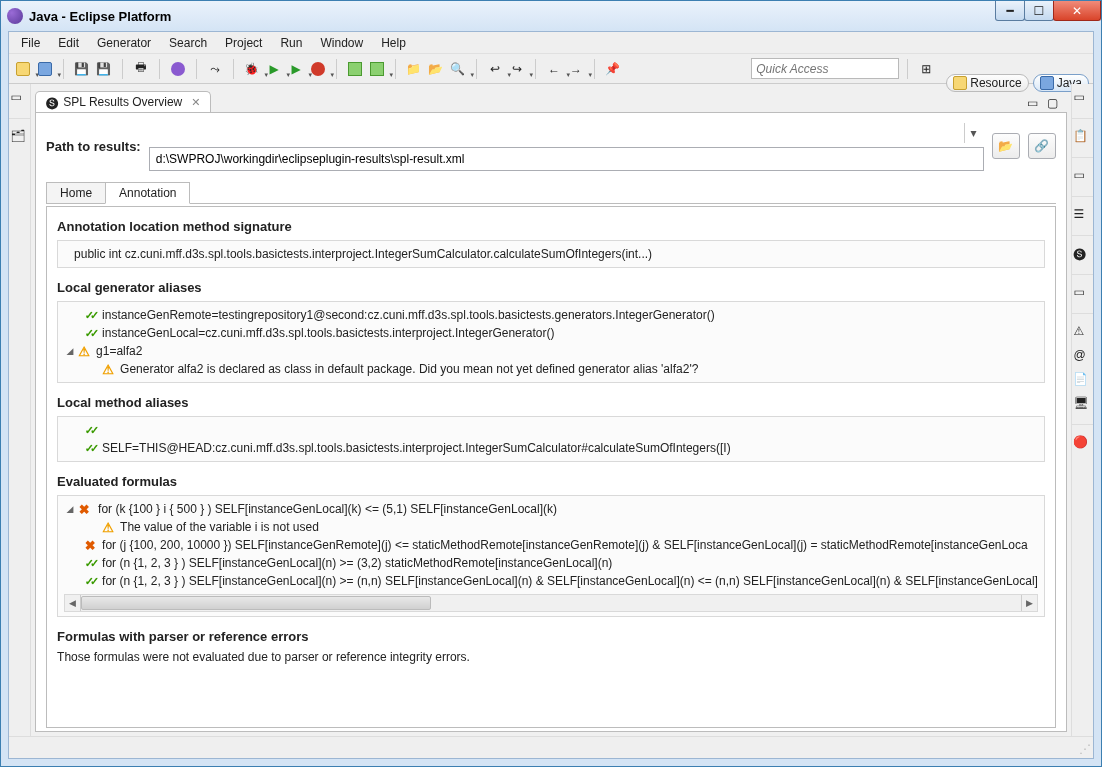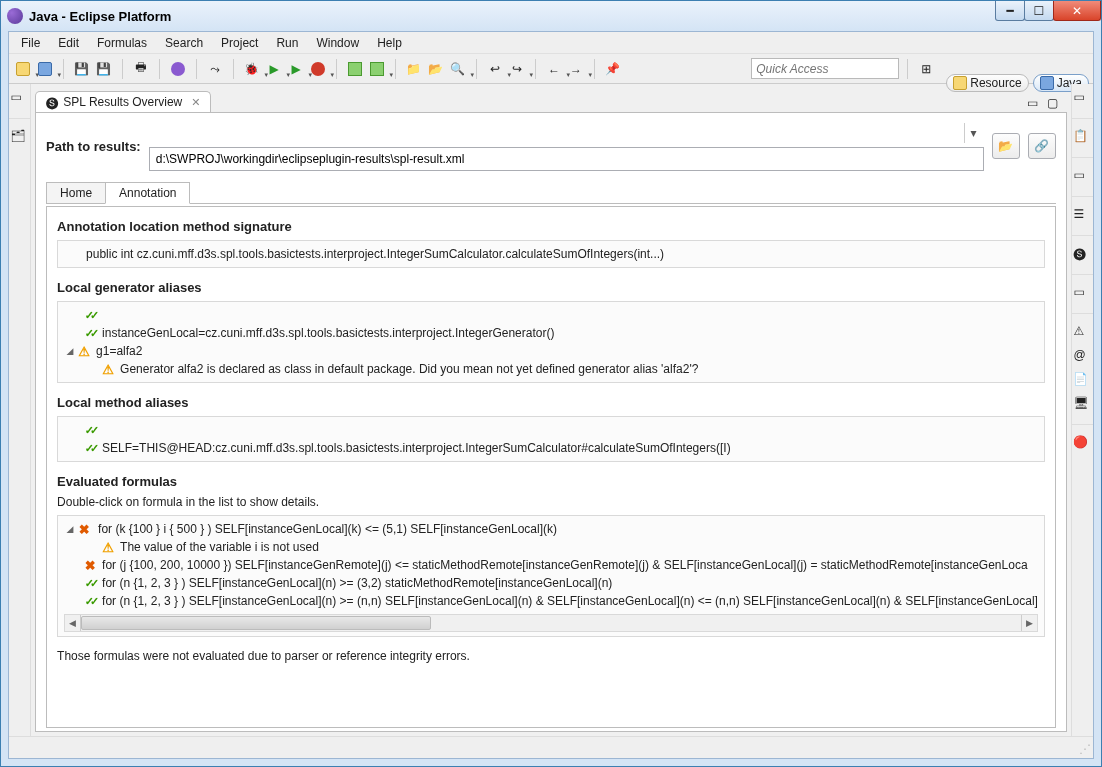--- a/index.html
+++ b/index.html
@@ -62,21 +62,21 @@
 .path-btn { width:28px; height:26px; border:1px solid #abadb3; border-radius:3px; background:linear-gradient(#fdfdfd,#ececec); display:flex; align-items:center; justify-content:center;}
 
 
 .subtabs { display:flex; border-bottom:1px solid #bcbcbc; margin-bottom:2px;}
 .subtab { border:1px solid #bcbcbc; padding:3px 13px; margin-right:-1px; background:#f4f4f4; position:relative; bottom:-1px;}
 .subtab.active { background:#fff; border-bottom:1px solid #fff;}
 
 
 .content { border:1px solid #bcbcbc; height: calc(100% - 80px); overflow-y:scroll; overflow-x:hidden; padding:8px 10px;}
 .sect-h { font-weight:bold; font-size:13px; margin:4px 0 6px 0;}
-.sig-box, .list-box { border:1px solid #d9d9d9; background:#fbfbfb; padding:6px 28px; margin-bottom:12px; font-size:12px;}
+.sig-box, .list-box { border:1px solid #d9d9d9; background:#fbfbfb; padding:6px 16px; margin-bottom:12px; font-size:12px;}
 .list-box { padding:4px 6px;}
 .plain { font-size:12px; margin-bottom:6px;}
 
 .tree-row { display:flex; align-items:center; padding:1px 0; font-size:12px; white-space:nowrap;}
 .indent1 { padding-left:18px;}
 .indent2 { padding-left:36px;}
 .twisty { width:12px; color:#666; font-size:9px; display:inline-block; text-align:center;}
 .ico { width:16px; height:16px; margin-right:4px; display:inline-flex; align-items:center; justify-content:center; font-weight:bold; font-size:11px;}
 .ico-ok { color:#3a9a00;}
 .ico-ok::before { content:"✓✓"; letter-spacing:-4px; }
@@ -118,21 +118,21 @@
           <span class="glyph">✕</span>
         </div>
     </div>
   </div>
 
   <div class="frame">
 
     <div class="menubar">
       <span>File</span>
       <span>Edit</span>
-      <span>Formulas</span>
+      <span>Generator</span>
       <span>Search</span>
       <span>Project</span>
       <span>Run</span>
       <span>Window</span>
       <span>Help</span>
     </div>
 
     <div class="toolbar">
       <div class="tb-btn tb-drop">
           <span class="mini-icon sq-yellow"></span>
@@ -234,20 +234,21 @@
           </div>
 
           <div class="content">
             <div class="sect-h">Annotation location method signature</div>
             <div class="sig-box">public int cz.cuni.mff.d3s.spl.tools.basictests.interproject.IntegerSumCalculator.calculateSumOfIntegers(int...)</div>
 
             <div class="sect-h">Local generator aliases</div>
             <div class="list-box">
               <div class="tree-row indent1">
                   <span class="ico ico-ok"></span>
+                  <span>instanceGenRemote=testingrepository1@second:cz.cuni.mff.d3s.spl.tools.basictests.generators.IntegerGenerator()</span>
                 </div>
               <div class="tree-row indent1">
                   <span class="ico ico-ok"></span>
                   <span>instanceGenLocal=cz.cuni.mff.d3s.spl.tools.basictests.interproject.IntegerGenerator()</span>
                 </div>
               <div class="tree-row">
                   <span class="twisty">◢</span>
                   <span class="ico ico-warn"></span>
                   <span>g1=alfa2</span>
                 </div>
@@ -262,21 +263,20 @@
               <div class="tree-row indent1">
                   <span class="ico ico-ok"></span>
                 </div>
               <div class="tree-row indent1">
                   <span class="ico ico-ok"></span>
                   <span>SELF=THIS@HEAD:cz.cuni.mff.d3s.spl.tools.basictests.interproject.IntegerSumCalculator#calculateSumOfIntegers([I)</span>
                 </div>
             </div>
 
             <div class="sect-h">Evaluated formulas</div>
-            <div class="plain">Double-click on formula in the list to show details.</div>
             <div class="list-box" style="overflow:hidden">
               <div class="tree-row">
                   <span class="twisty">◢</span>
                   <span class="ico ico-fail"></span>
                   <span class="selected" style="padding:0 2px">for (k {100 } i { 500 } ) SELF[instanceGenLocal](k) &lt;= (5,1) SELF[instanceGenLocal](k)</span>
                 </div>
               <div class="tree-row indent2">
                   <span class="ico ico-warn"></span>
                   <span>The value of the variable i is not used</span>
                 </div>
@@ -292,20 +292,21 @@
                   <span class="ico ico-ok"></span>
                   <span>for (n {1, 2, 3 } ) SELF[instanceGenLocal](n) &gt;= (n,n) SELF[instanceGenLocal](n) &amp; SELF[instanceGenLocal](n) &lt;= (n,n) SELF[instanceGenLocal](n) &amp; SELF[instanceGenLocal]</span>
                 </div>
               <div class="hscroll">
                 <div class="arr-l">◀</div>
                 <div class="thumb"></div>
                 <div class="arr-r">▶</div>
               </div>
             </div>
 
+            <div class="sect-h">Formulas with parser or reference errors</div>
             <div class="plain">Those formulas were not evaluated due to parser or reference integrity errors.</div>
           </div>
         </div>
       </div>
 
       <div class="right-trim">
         <div class="trim-icon">▭</div>
         <div class="trim-sep"></div>
         <div class="trim-icon">📋</div>
         <div class="trim-sep"></div>

